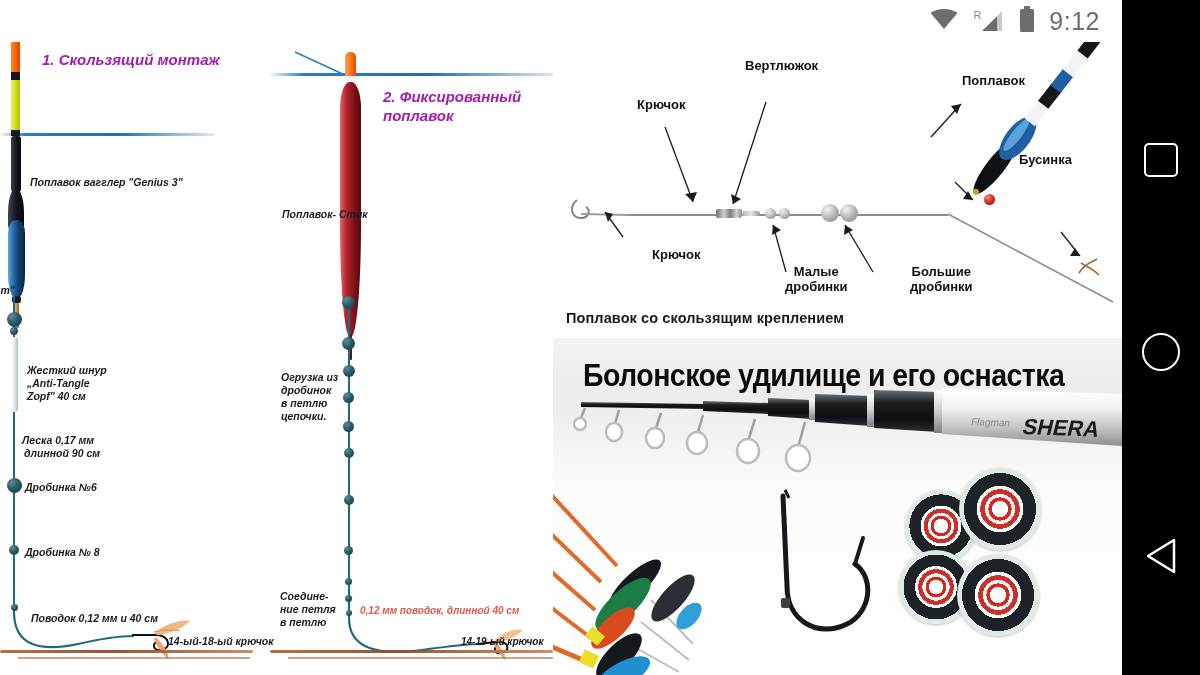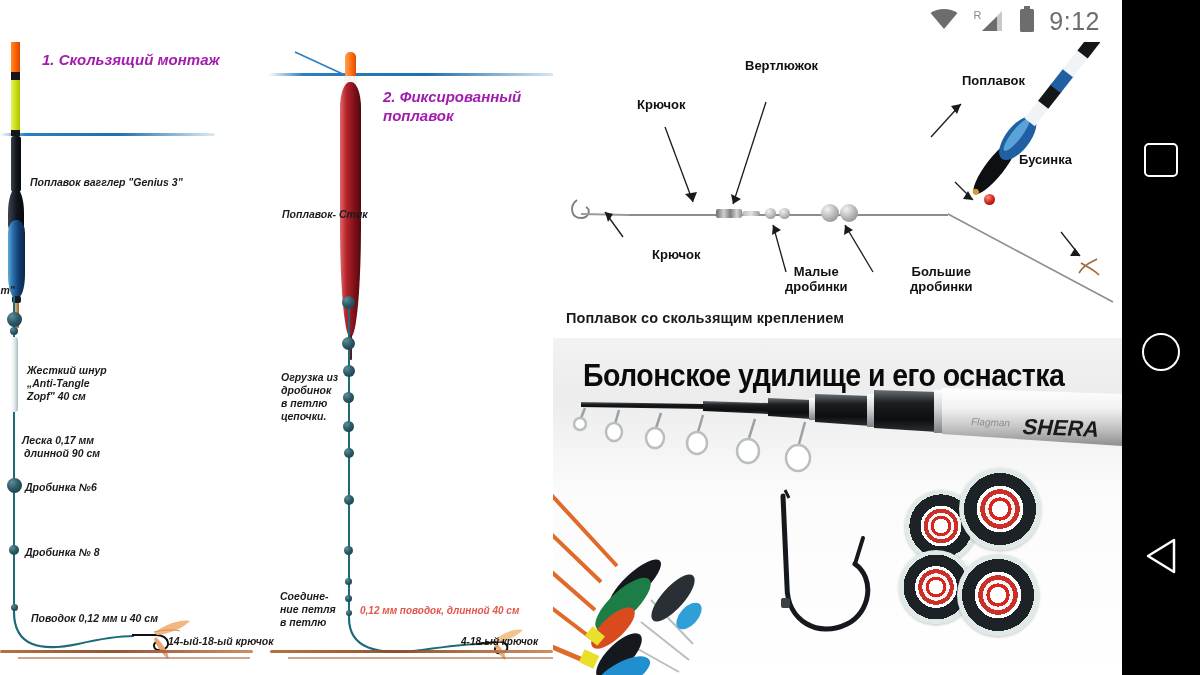--- a/index.html
+++ b/index.html
@@ -200,21 +200,21 @@
       <div class="lbl-it" style="left:281px;top:371px;">Огрузка из</div>
       <div class="lbl-it" style="left:281px;top:384px;">дробинок</div>
       <div class="lbl-it" style="left:281px;top:397px;">в петлю</div>
       <div class="lbl-it" style="left:281px;top:410px;">цепочки.</div>
 
       <div class="lbl-it" style="left:280px;top:590px;">Соедине-</div>
       <div class="lbl-it" style="left:280px;top:603px;">ние петля</div>
       <div class="lbl-it" style="left:280px;top:616px;">в петлю</div>
 
       <div class="lbl-red" style="left:360px;top:605px;">0,12 мм поводок, длинной 40 см</div>
-      <div class="lbl-red" style="left:461px;top:636px;color:#151515;">4-18-ый крючок</div>
+      <div class="lbl-red" style="left:461px;top:636px;color:#151515;">14-19-ый крючок</div>
     </div>
 
     <div id="rig">
 
       <div style="position:absolute;left:75px;top:172px;width:320px;height:1.6px;background:#8d8d8d;"></div>
 
       <svg style="position:absolute;left:385px;top:100px;" width="200" height="190">
         <path d="M10,72 L175,160" stroke="#8d8d8d" stroke-width="1.6" fill="none"></path>
       </svg>
 

